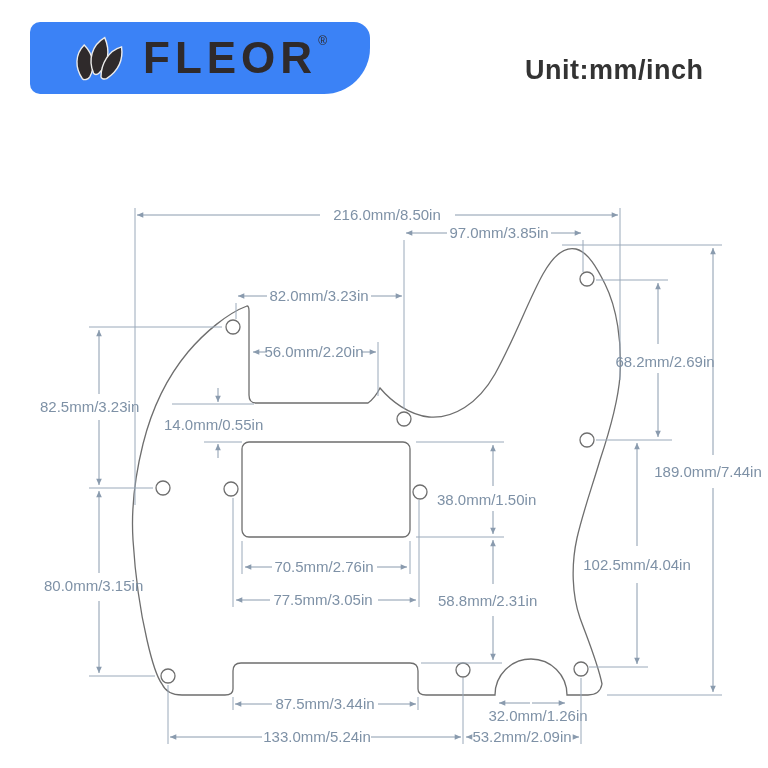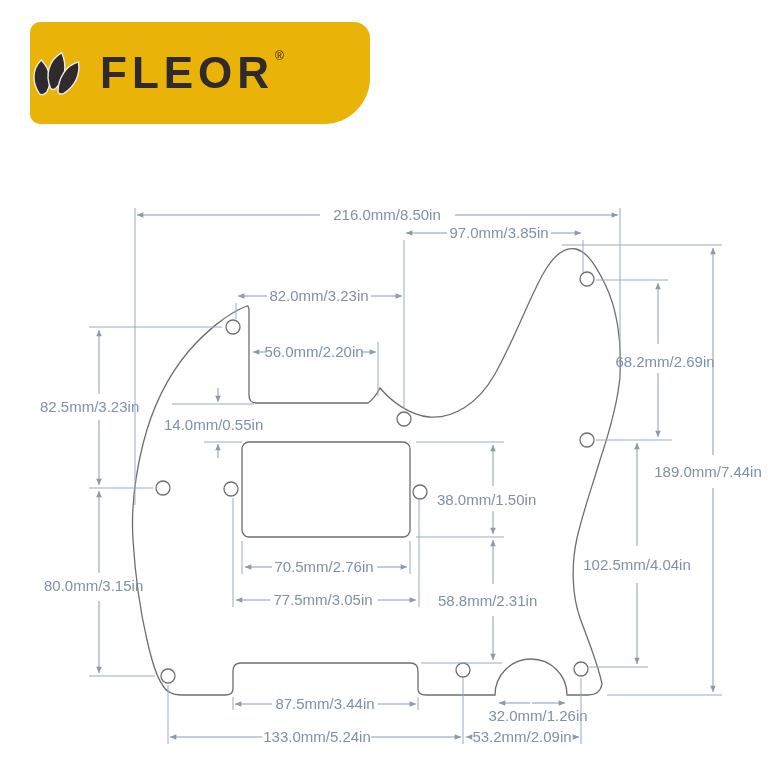--- a/index.html
+++ b/index.html
@@ -1,19 +1,19 @@
 <!DOCTYPE html>
 <html><head>
 <meta charset="utf-8">
 <style>
   html,body{margin:0;padding:0;background:#fff;}
   .root{position:relative;width:768px;height:768px;background:#ffffff;overflow:hidden;
         font-family:"Liberation Sans",sans-serif;}
-  .logo-card{position:absolute;left:30px;top:22px;width:340px;height:102px;background:#eab308;
-             border-radius:10px 16px 46px 10px;display:flex;align-items:center;justify-content:flex-start;gap:14px;}
+  .logo-card{position:absolute;left:30px;top:22px;width:340px;height:72px;background:#3b82f6;
+             border-radius:10px 16px 46px 10px;display:flex;align-items:center;justify-content:center;gap:14px;}
   .leaf{width:56px;height:56px;flex:0 0 auto;margin-top:4px;}
   .brand-wrap{position:relative;display:flex;align-items:flex-start;}
   .brand{font-size:44px;font-weight:bold;letter-spacing:5px;color:#2f2a2b;line-height:1;}
   .reg{font-size:12px;color:#2f2a2b;margin-top:-2px;margin-left:1px;}
   .unit{position:absolute;left:525px;top:55px;font-size:27px;font-weight:bold;color:#333333;
         letter-spacing:0.5px;}
   svg text.dimt{font-family:"Liberation Sans",sans-serif;font-size:15px;fill:#7e91a6;}
   svg .dl{stroke:#8a9bae;stroke-width:1;fill:none;}
   svg .ext{stroke:#9aa9ba;stroke-width:1;fill:none;}
   svg .shape{stroke:#6e6e6e;stroke-width:1.3;fill:#ffffff;}
@@ -28,20 +28,21 @@
       <path d="M10 50 C2 38 2 24 12 14 C22 24 24 38 18 48 C16 51 12 52 10 50 Z" fill="#2f2a2b" stroke="#ececec" stroke-width="1.5"></path>
       <path d="M22 44 C16 30 20 14 34 6 C40 20 38 34 28 44 C26 46 23 46 22 44 Z" fill="#2f2a2b" stroke="#ececec" stroke-width="1.5"></path>
       <path d="M30 48 C30 34 38 20 52 16 C54 30 48 42 36 50 C33 51 30 50 30 48 Z" fill="#2f2a2b" stroke="#ececec" stroke-width="1.5"></path>
     </svg>
     <div class="brand-wrap">
       <span class="brand">FLEOR</span>
       <span class="reg">®</span>
     </div>
   </div>
 
+  <div class="unit">Unit:mm/inch</div>
 
   <svg width="768" height="768" viewBox="0 0 768 768" style="position:absolute;left:0;top:0;">
     <defs>
       <marker id="arr" viewBox="0 0 10 10" refX="9" refY="5" markerWidth="9" markerHeight="7" orient="auto-start-reverse">
         <path d="M0,1 L9,5 L0,9 Z" fill="#8a9bae"></path>
       </marker>
     </defs>
 
     <path class="shape" d="
       M 247 306

